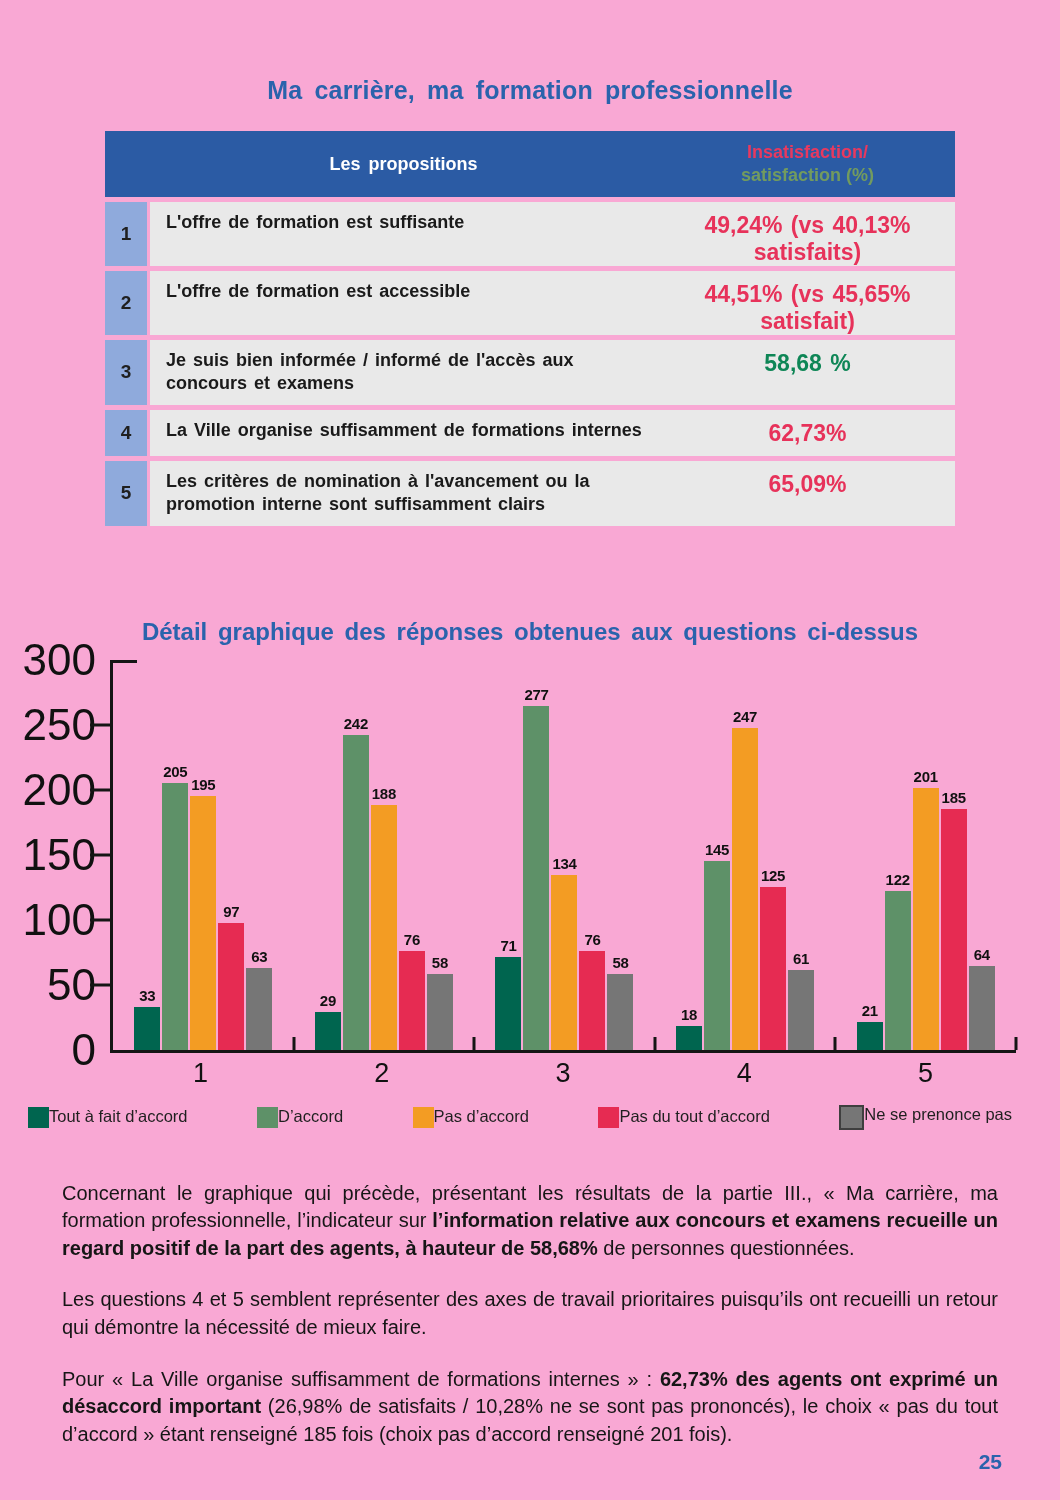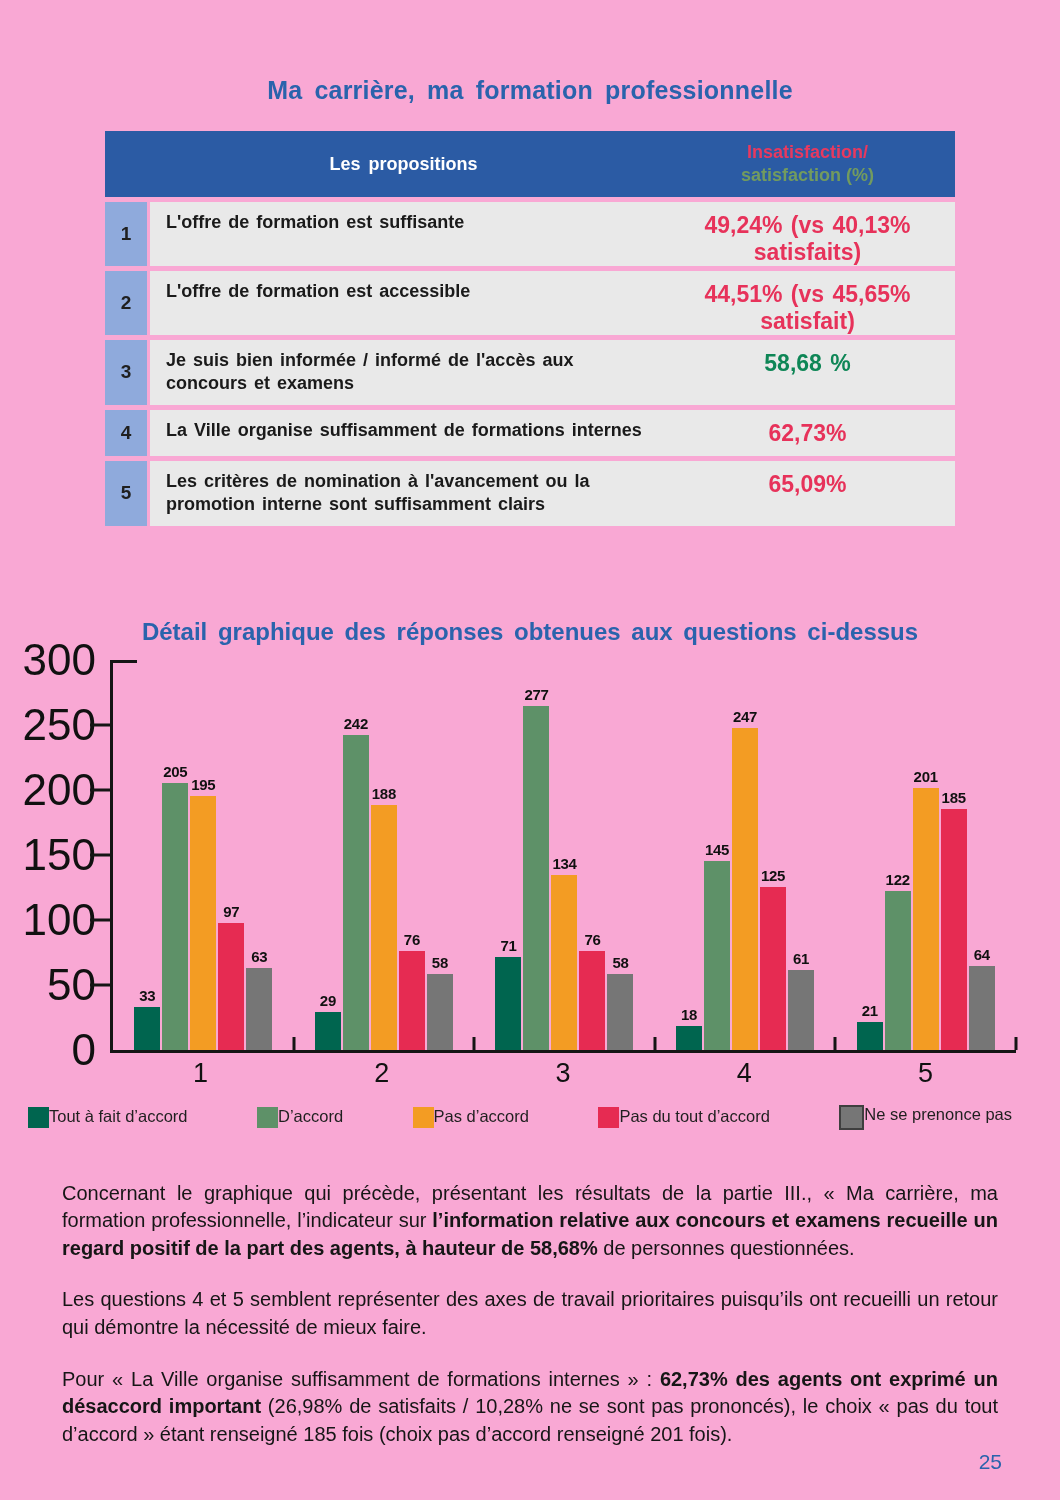--- a/index.html
+++ b/index.html
@@ -53,21 +53,21 @@
   .legend{display:flex;justify-content:space-between;align-items:center;margin:16px 4px 0 2px;}
   .legend-item{display:flex;align-items:flex-start;}
   .legend-swatch{width:21px;height:21px;flex:none;}
   .legend-label{font-size:16.5px;color:#1f1f1f;}
   
   .body-text{margin:50px 62px 0 62px;font-size:20px;line-height:1.38;color:#161616;
     text-align:justify;}
   .body-text p{margin:0 0 24px 0;}
   .body-text b{font-weight:700;}
   
-  .page-number{position:absolute;right:58px;bottom:26px;font-size:21px;font-weight:400;color:#2A63AC;}
+  .page-number{position:absolute;right:58px;bottom:26px;font-size:21px;font-weight:700;color:#2A63AC;}
 </style>
 </head>
 <body>
 
 <div class="page">
 
   <h1 class="doc-title">Ma carrière, ma formation professionnelle</h1>
 
   <div class="prop-table">
     <div class="t-header">

